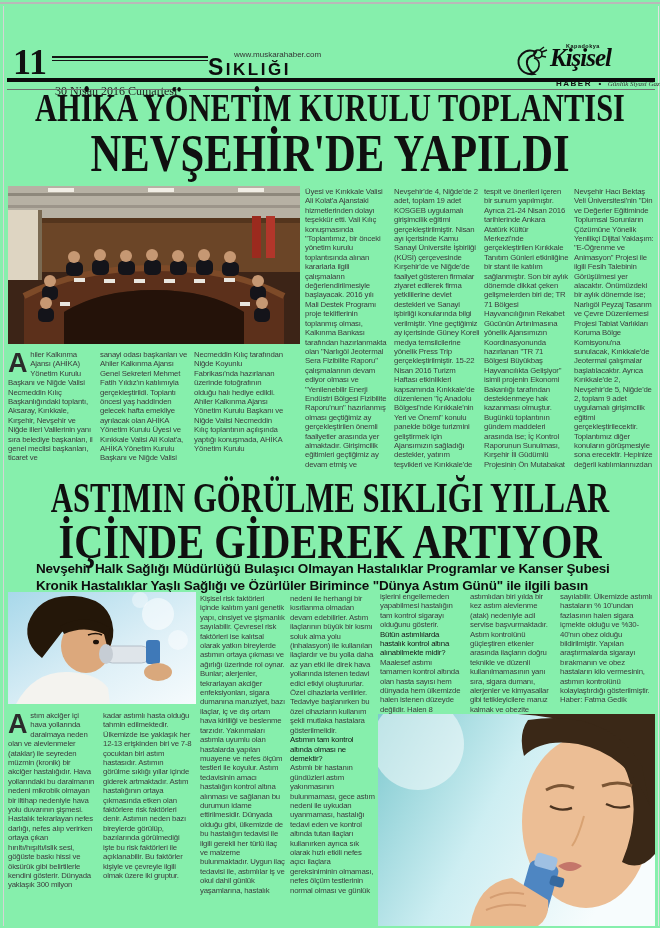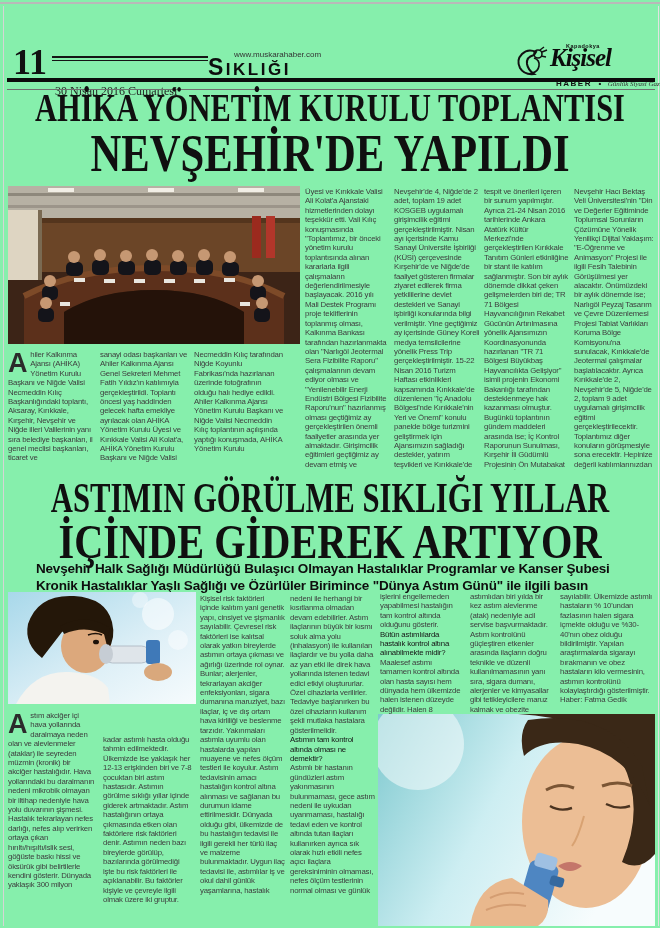--- a/index.html
+++ b/index.html
@@ -189,34 +189,34 @@
       <rect x="96" y="54" width="46" height="17" rx="8.5" fill="#dfe5ea" stroke="#b4bec8" stroke-width="1"></rect>
       <ellipse cx="98" cy="62" rx="7" ry="10" fill="#c6cdd4"></ellipse>
       <rect x="138" y="48" width="14" height="24" rx="3" fill="#3f79b8"></rect>
       <ellipse cx="150" cy="80" rx="14" ry="9" fill="#d9a87c"></ellipse>
     </svg>
   </div>
 
   <div class="bcol" style="left:8px;top:711px;width:88px;height:185px;">
     <span class="dropcap">A</span><span>stım akciğer içi hava yollarında daralmaya neden olan ve alevlenmeler (ataklar) ile seyreden müzmin (kronik) bir akciğer hastalığıdır. Hava yollarındaki bu daralmanın nedeni mikrobik olmayan bir iltihap nedeniyle hava yolu duvarının şişmesi. Hastalık tekrarlayan nefes darlığı, nefes alıp verirken ortaya çıkan hırıltı/hışıltı/islik sesi, göğüste baskı hissi ve öksürük gibi belirtilerle kendini gösterir. Dünyada yaklaşık 300 milyon</span>
   </div>
-  <div class="bcol" style="left:103px;top:711px;width:89px;height:185px;margin-top:24px;">
+  <div class="bcol" style="left:103px;top:711px;width:89px;height:185px;">
     <p>kadar astımlı hasta olduğu tahmin edilmektedir. Ülkemizde ise yaklaşık her 12-13 erişkinden biri ve 7-8 çocuktan biri astım hastasıdır. Astımın görülme sıklığı yıllar içinde giderek artmaktadır. Astım hastalığının ortaya çıkmasında etken olan faktörlere risk faktörleri denir. Astımın neden bazı bireylerde görülüp, bazılarında görülmediği işte bu risk faktörleri ile açıklanabilir. Bu faktörler kişiyle ve çevreyle ilgili olmak üzere iki gruptur.</p>
   </div>
 
   <div class="bcol" style="left:200px;top:594px;width:85px;height:305px;">
     <p>Kişisel risk faktörleri içinde kalıtım yani genetik yapı, cinsiyet ve şişmanlık sayılabilir. Çevresel risk faktörleri ise kalıtsal olarak yatkın bireylerde astımın ortaya çıkması ve ağırlığı üzerinde rol oynar. Bunlar; alerjenler, tekrarlayan akciğer enfeksiyonları, sigara dumanına maruziyet, bazı ilaçlar, iç ve dış ortam hava kirliliği ve beslenme tarzıdır. Yakınmaları astımla uyumlu olan hastalarda yapılan muayene ve nefes ölçüm testleri ile koyulur. Astım tedavisinin amacı hastalığın kontrol altına alınması ve sağlanan bu durumun idame ettirilmesidir. Dünyada olduğu gibi, ülkemizde de bu hastalığın tedavisi ile ilgili gerekli her türlü ilaç ve malzeme bulunmaktadır. Uygun ilaç tedavisi ile, astımlılar iş ve okul dahil günlük yaşamlarına, hastalık</p>
   </div>
   <div class="bcol" style="left:290px;top:594px;width:85px;height:320px;">
     <p>nedeni ile herhangi bir kısıtlanma olmadan devam edebilirler. Astım ilaçlarının büyük bir kısmı soluk alma yolu (inhalasyon) ile kullanılan ilaçlardır ve bu yolla daha az yan etki ile direk hava yollarında istenen tedavi edici etkiyi oluştururlar. Özel cihazlarla verilirler. Tedaviye başlanırken bu özel cihazların kullanım şekli mutlaka hastalara gösterilmelidir.</p>
     <p class="qhead">Astımın tam kontrol altında olması ne demektir?</p>
     <p>Astımlı bir hastanın gündüzleri astım yakınmasının bulunmaması, gece astım nedeni ile uykudan uyanmaması, hastalığı tedavi eden ve kontrol altında tutan ilaçları kullanırken ayrıca sık olarak hızlı etkili nefes açıcı ilaçlara gereksiniminin olmaması, nefes ölçüm testlerinin normal olması ve günlük</p>
   </div>
   <div class="bcol" style="left:380px;top:592px;width:84px;height:122px;">
-    <p>işlerini engellemeden yapabilmesi hastalığın tam kontrol altında olduğunu gösterir.</p>
+    <p>işlerini engellemeden yapabilmesi hastalığın tam kontrol sigarayı olduğunu gösterir.</p>
     <p class="qhead">Bütün astımlılarda hastalık kontrol altına alınabilmekte midir?</p>
     <p>Maalesef astımı tamamen kontrol altında olan hasta sayısı hem dünyada hem ülkemizde halen istenen düzeyde değildir. Halen 8</p>
   </div>
   <div class="bcol" style="left:470px;top:592px;width:84px;height:122px;">
     <p>astımlıdan biri yılda bir kez astım alevlenme (atak) nedeniyle acil servise başvurmaktadır. Astım kontrolünü güçleştiren etkenler arasında ilaçların doğru teknikle ve düzenli kullanılmamasının yanı sıra, sigara dumanı, alerjenler ve kimyasallar gibi tetikleyicilere maruz kalmak ve obezite</p>
   </div>
   <div class="bcol" style="left:560px;top:592px;width:95px;height:122px;">
     <p>sayılabilir. Ülkemizde astımlı hastaların % 10'undan fazlasının halen sigara içmekte olduğu ve %30-40'nın obez olduğu bildirilmiştir. Yapılan araştırmalarda sigarayı bırakmanın ve obez hastaların kilo vermesinin, astımın kontrolünü kolaylaştırdığı gösterilmiştir. Haber: Fatma Gedik</p>
   </div>
 

